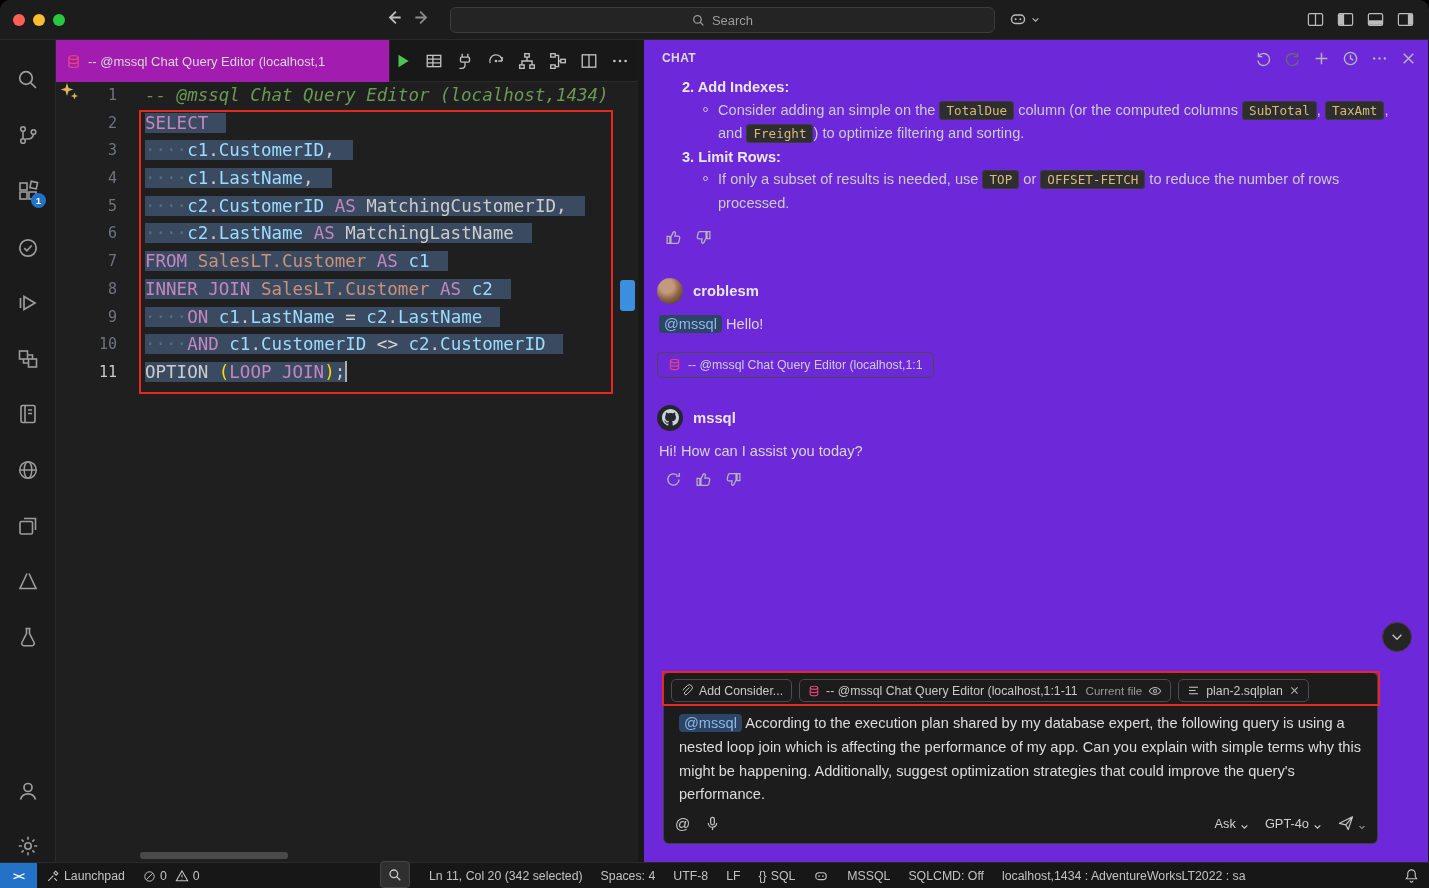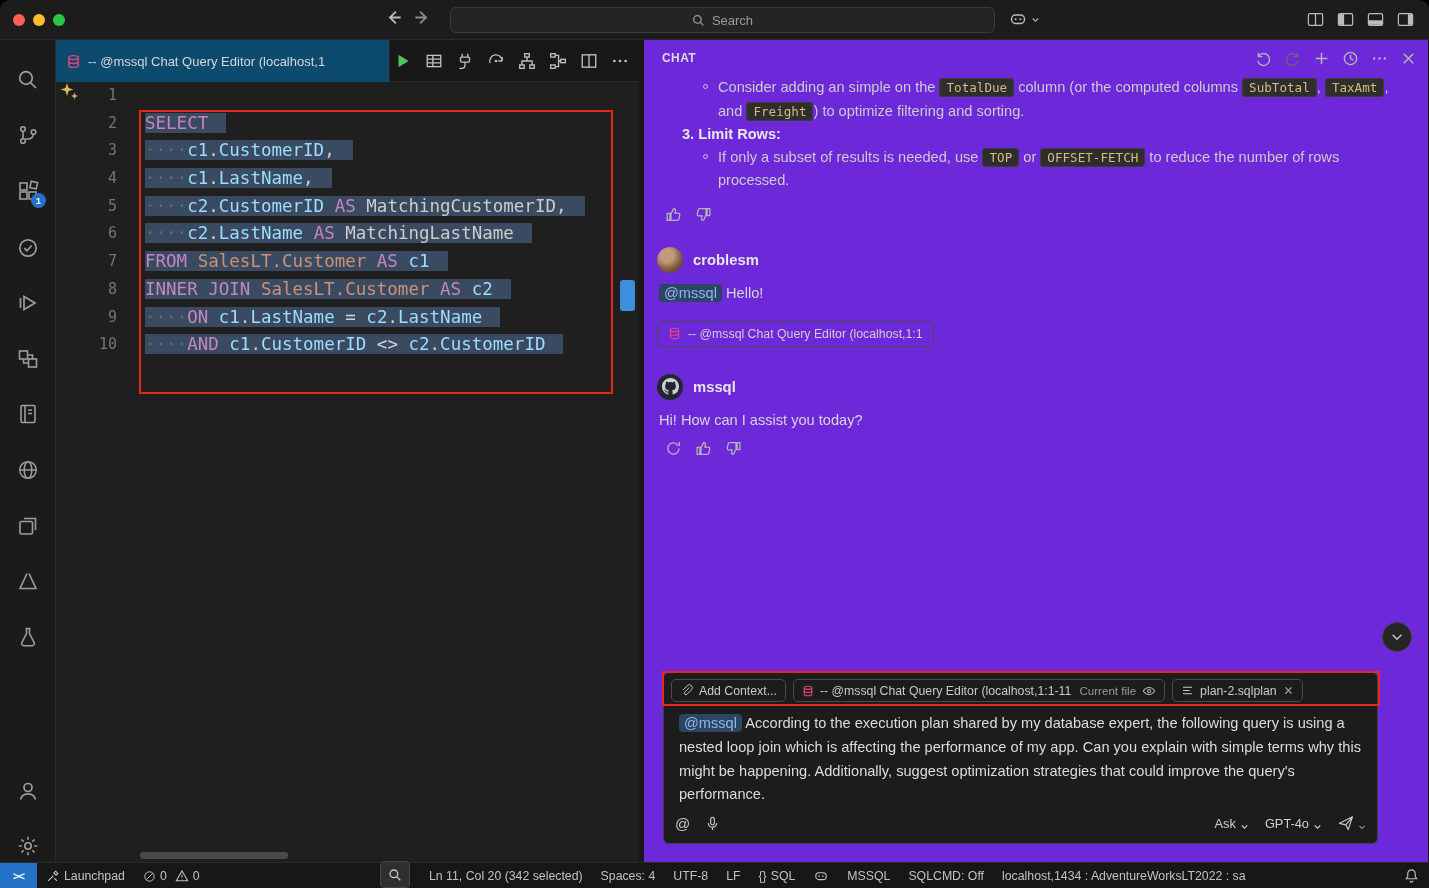--- a/index.html
+++ b/index.html
@@ -24,21 +24,21 @@
   .activitybar{position:absolute;left:0;top:40px;width:56px;height:822px;background:#1b1b1b;
     border-right:1px solid #2a2a2a}
   .ab-item{position:absolute;left:16px;width:24px;height:24px}
   .ab-badge{position:absolute;right:-6px;bottom:-5px;min-width:15px;height:15px;border-radius:8px;
     background:#2472c8;color:#fff;font-size:9.5px;display:flex;align-items:center;justify-content:center;
     font-weight:bold}
 
   
   .editor{position:absolute;left:56px;top:40px;width:582px;height:822px;background:#1f1f1f}
   .tabbar{position:absolute;left:0;top:0;width:582px;height:42px;background:#181818;border-bottom:1px solid #2a2a2a}
-  .tab{position:absolute;left:0;top:0;width:334px;height:42px;background:#0c4a6e;border-right:1px solid #2a2a2a;
+  .tab{position:absolute;left:0;top:0;width:334px;height:42px;background:#a21caf;border-right:1px solid #2a2a2a;
     display:flex;align-items:center;gap:7px;padding:0 10px;overflow:hidden}
   .tab-label{color:#d7d7d7;font-size:13px;white-space:nowrap;overflow:hidden}
   .ed-actions{position:absolute;right:6px;top:0;height:42px;display:flex;align-items:center;gap:7px}
   .ed-btn{width:24px;height:24px;display:flex;align-items:center;justify-content:center;border-radius:4px}
 
   .code-area{position:absolute;left:0;top:42px;width:582px;height:780px;overflow:hidden}
   .code-row{display:flex;height:27.7px;line-height:27.7px;white-space:pre;
     font-family:"DejaVu Sans Mono",monospace;font-size:17.5px}
   .gutter{flex:none;width:65px;text-align:right;padding-right:4px;color:#6f7680;font-size:15px}
   .gutter.active{color:#c9c9c9}
@@ -67,21 +67,21 @@
 
   .messages{position:absolute;left:13px;right:20px;top:36px;bottom:0;color:#ccc;font-size:14.6px}
   .resp-item{line-height:22.6px}
   .resp-head{padding-left:25px;color:#e8e8e8;font-weight:bold}
   .bullet-row{display:flex;gap:10px;padding-left:46px}
   .bullet-dot{flex:none;width:5px;height:5px;border:1px solid #c8c8c8;border-radius:50%;margin-top:8px}
   .bullet-text{max-width:684px;line-height:22.6px}
   .inline-code{font-family:"DejaVu Sans Mono",monospace;font-size:12.6px;background:#2e2e2e;
     border:1px solid #3c3c3c;color:#d7ba7d;padding:1px 6px;border-radius:4px;white-space:nowrap}
   .feedback-row{display:flex;gap:13px;margin-top:14px;padding-left:8px;align-items:center}
-  .msg-header{display:flex;align-items:center;gap:10px;margin-top:24px}
+  .msg-header{display:flex;align-items:center;gap:10px;margin-top:32px}
   .avatar{width:26px;height:26px;border-radius:50%;flex:none}
   .user-photo{background:radial-gradient(circle at 38% 32%,#c49a7c 0 28%,#8a6249 55%,#3c2b21 100%)}
   .mssql-photo{background:#23272d;display:flex;align-items:center;justify-content:center}
   .msg-name{font-weight:bold;color:#e6e6e6;font-size:14.8px}
   .msg-body{margin-top:12px;padding-left:2px;color:#d6d6d6}
   .mention{background:#2c4565;color:#8db8e8;border-radius:4px;padding:1px 5px}
   .attach-pill{display:inline-flex;align-items:center;gap:7px;margin-top:20px;height:26px;
     border:1px solid #4a4a4a;border-radius:5px;padding:0 10px;font-size:12.3px;color:#cfcfcf}
   .assist-header{margin-top:27px}
   .scrolldown{position:absolute;right:16px;top:582px;width:30px;height:30px;border-radius:50%;
@@ -340,30 +340,31 @@
           <svg width="18" height="18" viewBox="0 0 16 16" fill="#c0c0c0">
               <circle cx="3" cy="8" r="1.2"></circle>
               <circle cx="8" cy="8" r="1.2"></circle>
               <circle cx="13" cy="8" r="1.2"></circle>
             </svg>
         </span>
       </div>
     </div>
     <div class="code-area">
       <div id="code-lines">
-          <div class="code-row"><div class="gutter">1</div></div>
+          <div class="code-row"><div class="gutter">1</div><div class="code-text"><span><span class="tk-cm">-- @mssql Chat Query Editor (localhost,1434)</span></span></div></div>
           <div class="code-row"><div class="gutter">2</div><div class="code-text"><span class="selbg nl"><span class="tk-kw">SELECT</span></span></div></div>
           <div class="code-row"><div class="gutter">3</div><div class="code-text"><span class="selbg nl"><span class="tk-ws">····</span><span class="tk-id">c1</span><span class="tk-pl">.</span><span class="tk-id">CustomerID</span><span class="tk-pl">,</span></span></div></div>
           <div class="code-row"><div class="gutter">4</div><div class="code-text"><span class="selbg nl"><span class="tk-ws">····</span><span class="tk-id">c1</span><span class="tk-pl">.</span><span class="tk-id">LastName</span><span class="tk-pl">,</span></span></div></div>
           <div class="code-row"><div class="gutter">5</div><div class="code-text"><span class="selbg nl"><span class="tk-ws">····</span><span class="tk-id">c2</span><span class="tk-pl">.</span><span class="tk-id">CustomerID</span><span class="tk-pl"> </span><span class="tk-kw">AS</span><span class="tk-pl"> </span><span class="tk-pl">MatchingCustomerID</span><span class="tk-pl">,</span></span></div></div>
           <div class="code-row"><div class="gutter">6</div><div class="code-text"><span class="selbg nl"><span class="tk-ws">····</span><span class="tk-id">c2</span><span class="tk-pl">.</span><span class="tk-id">LastName</span><span class="tk-pl"> </span><span class="tk-kw">AS</span><span class="tk-pl"> </span><span class="tk-pl">MatchingLastName</span></span></div></div>
           <div class="code-row"><div class="gutter">7</div><div class="code-text"><span class="selbg nl"><span class="tk-kw">FROM</span><span class="tk-pl"> </span><span class="tk-tb">SalesLT.Customer</span><span class="tk-pl"> </span><span class="tk-kw">AS</span><span class="tk-pl"> </span><span class="tk-id">c1</span></span></div></div>
           <div class="code-row"><div class="gutter">8</div><div class="code-text"><span class="selbg nl"><span class="tk-kw">INNER JOIN</span><span class="tk-pl"> </span><span class="tk-tb">SalesLT.Customer</span><span class="tk-pl"> </span><span class="tk-kw">AS</span><span class="tk-pl"> </span><span class="tk-id">c2</span></span></div></div>
           <div class="code-row"><div class="gutter">9</div><div class="code-text"><span class="selbg nl"><span class="tk-ws">····</span><span class="tk-kw">ON</span><span class="tk-pl"> </span><span class="tk-id">c1</span><span class="tk-pl">.</span><span class="tk-id">LastName</span><span class="tk-pl"> </span><span class="tk-op">=</span><span class="tk-pl"> </span><span class="tk-id">c2</span><span class="tk-pl">.</span><span class="tk-id">LastName</span></span></div></div>
           <div class="code-row"><div class="gutter">10</div><div class="code-text"><span class="selbg nl"><span class="tk-ws">····</span><span class="tk-kw">AND</span><span class="tk-pl"> </span><span class="tk-id">c1</span><span class="tk-pl">.</span><span class="tk-id">CustomerID</span><span class="tk-pl"> </span><span class="tk-op">&lt;&gt;</span><span class="tk-pl"> </span><span class="tk-id">c2</span><span class="tk-pl">.</span><span class="tk-id">CustomerID</span></span></div></div>
+          <div class="code-row"><div class="gutter active">11</div><div class="code-text"><span class="selbg"><span class="tk-pl">OPTION</span><span class="tk-pl"> </span><span class="tk-pr">(</span><span class="tk-kw">LOOP</span><span class="tk-pl"> </span><span class="tk-kw">JOIN</span><span class="tk-pr">)</span><span class="tk-pl">;</span></span><span class="cursor"></span></div></div>
         </div>
     </div>
   </div>
 
   <span class="sparkle">
     <svg width="20" height="20" viewBox="0 0 20 20">
         <path d="M8 2l1.6 4.9L14.5 8.5 9.6 10.1 8 15l-1.6-4.9L1.5 8.5l4.9-1.6z" fill="#ddb45f"></path>
         <path d="M15.5 11.5l.9 2.6 2.6.9-2.6.9-.9 2.6-.9-2.6-2.6-.9 2.6-.9z" fill="#ddb45f"></path>
       </svg>
   </span>
@@ -408,20 +409,21 @@
           <svg width="17" height="17" viewBox="0 0 16 16" fill="none" stroke="#b5b5b5" stroke-width="1.4">
               <path d="M3.5 3.5l9 9M12.5 3.5l-9 9"></path>
             </svg>
         </span>
       </div>
     </div>
 
     <div class="messages">
       <div id="resp-list">
           <div class="resp-item">
+            <div class="resp-head"><span>2. </span><span>Add Indexes:</span></div>
             <div class="bullet-row">
               <span class="bullet-dot"></span>
               <span class="bullet-text"><span>Consider adding an simple on the </span><span class="inline-code">TotalDue</span><span> column (or the computed columns </span><span class="inline-code">SubTotal</span><span>, </span><span class="inline-code">TaxAmt</span><span>, and </span><span class="inline-code">Freight</span><span>) to optimize filtering and sorting.</span></span>
             </div>
           </div>
           <div class="resp-item">
             <div class="resp-head"><span>3. </span><span>Limit Rows:</span></div>
             <div class="bullet-row">
               <span class="bullet-dot"></span>
               <span class="bullet-text"><span>If only a subset of results is needed, use </span><span class="inline-code">TOP</span><span> or </span><span class="inline-code">OFFSET-FETCH</span><span> to reduce the number of rows processed.</span></span>
@@ -497,21 +499,21 @@
     </div>
 
     <div class="chat-input">
       <div class="ctx-row">
         <span class="chip">
           <span>
             <svg width="13" height="13" viewBox="0 0 16 16" fill="none" stroke="#c9c9c9" stroke-width="1.2">
                 <path d="M11.6 4.2L5.9 9.9a1.9 1.9 0 102.7 2.7l5.5-5.5a3.6 3.6 0 10-5.1-5.1L3.4 7.6"></path>
               </svg>
           </span>
-          <span>Add Context...</span>
+          <span>Add Consider...</span>
         </span>
         <span class="chip">
           <span>
             <svg width="12" height="12" viewBox="0 0 16 16" fill="none" stroke="#e0457b" stroke-width="1.5">
                 <ellipse cx="8" cy="3.8" rx="5" ry="2.1"></ellipse>
                 <path d="M3 3.8v8.4c0 1.15 2.2 2.1 5 2.1s5-.95 5-2.1V3.8"></path>
                 <path d="M3 8c0 1.15 2.2 2.1 5 2.1S13 9.15 13 8"></path>
               </svg>
           </span>
           <span>-- @mssql Chat Query Editor (localhost,1:1-11</span>

